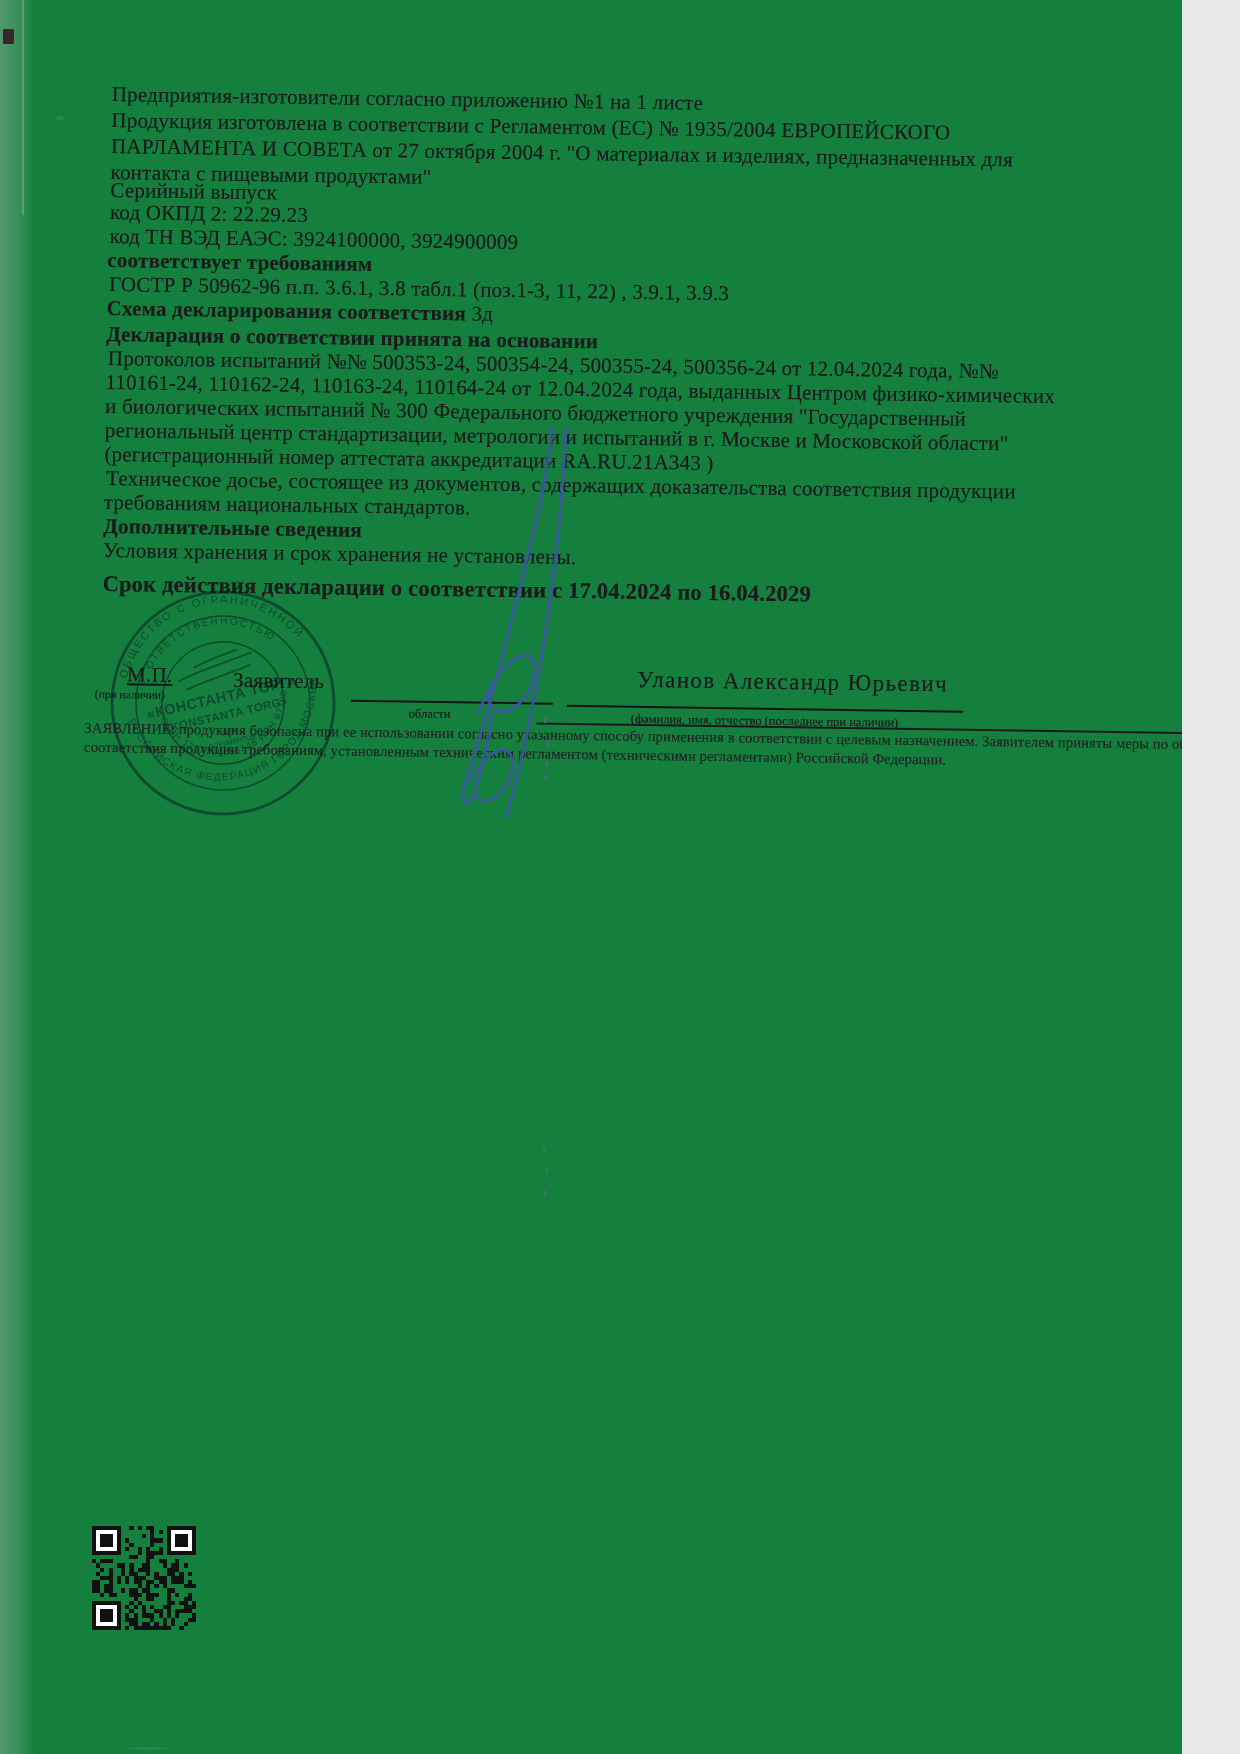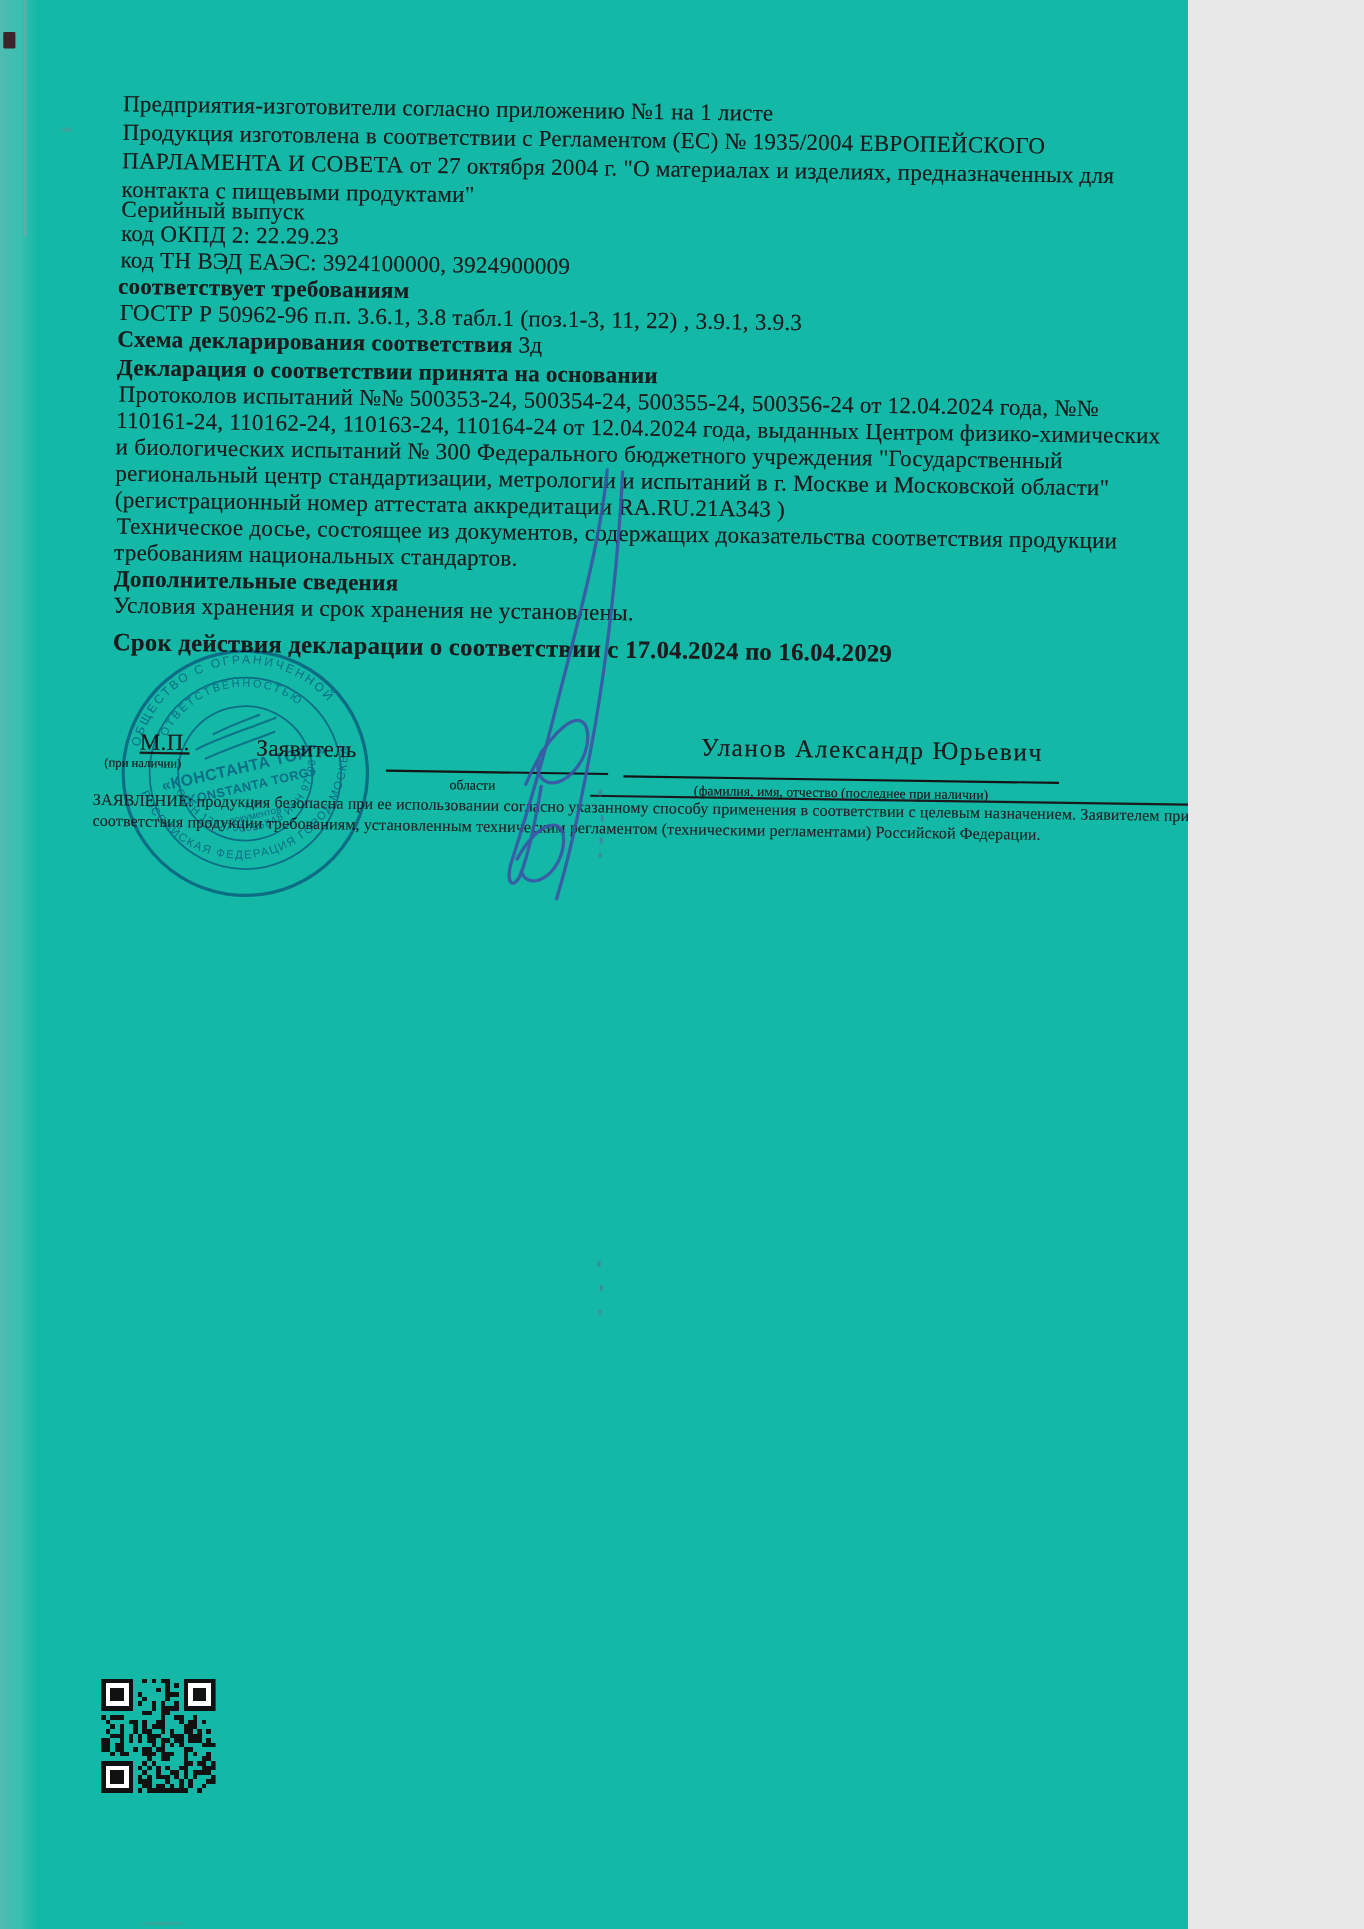--- a/index.html
+++ b/index.html
@@ -1,19 +1,19 @@
 <!DOCTYPE html>
 <html><head>
 <meta charset="utf-8">
 <style>
   html,body{margin:0;padding:0;background:#e8e8e8;}
   #page{
     position:relative;
-    width:1080px;height:1754px;
-    background:#14b8a6;
+    width:1182px;height:1754px;
+    background:#15803d;
     overflow:hidden;
     font-family:"Liberation Serif","DejaVu Serif",serif;
     color:#1b1b1d;
   }
   
   .edge-shade{
     position:absolute;left:0;top:0;width:34px;height:1754px;
     background:linear-gradient(90deg,rgba(190,195,198,.35),rgba(220,223,225,.18) 55%,rgba(255,255,255,0));
   }
   .edge-line{

